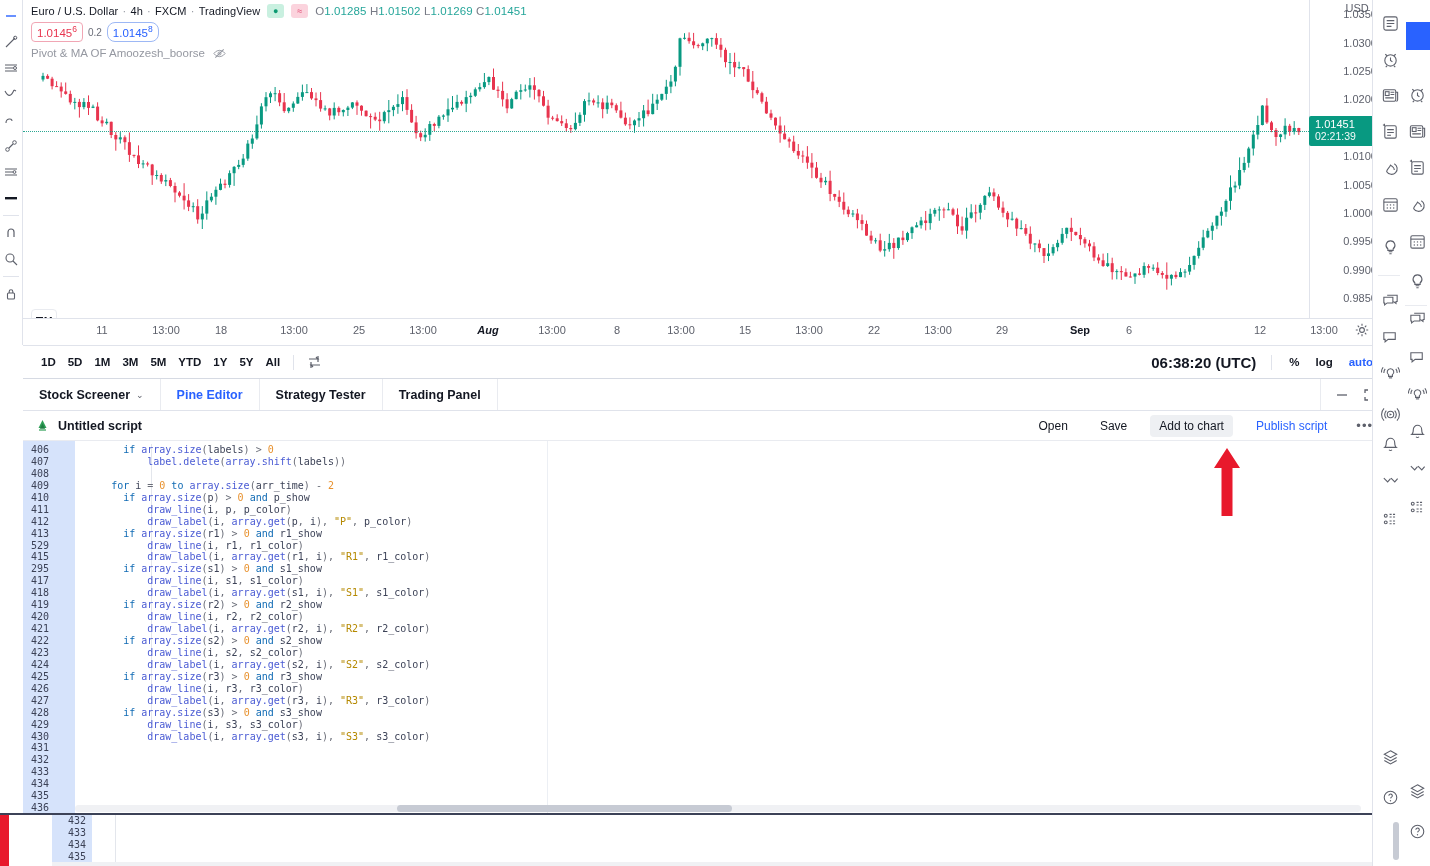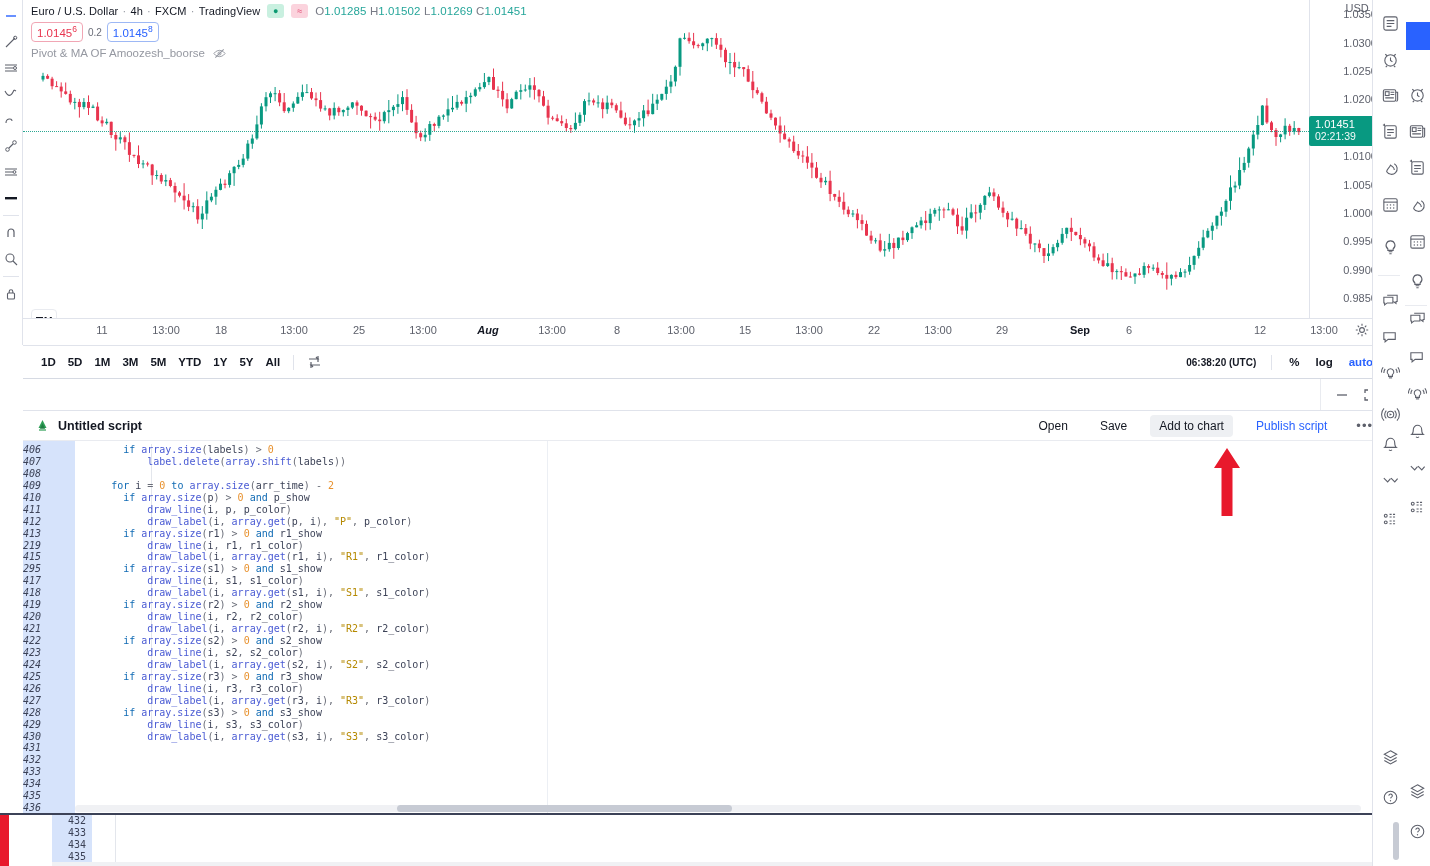--- a/index.html
+++ b/index.html
@@ -43,21 +43,21 @@
   #ohlc .lbl { color: #787b86; }
   #legend-row2 {
     position: absolute; left: 8px; top: 22px; height: 20px;
     display: flex; align-items: center; gap: 5px; font-size: 11px;
   }
   .val-pill {
     border: 1px solid; border-radius: 4px; padding: 1px 5px 2px;
     font-size: 11.5px; background: #fff;
   }
   .val-pill.red { border-color: #f1a6b4; color: #e8344e; }
-  .val-pill.blue{ border-color: #9db8f5; color: #2962ff; }
+  .val-pill.blue{ border-color: #9db8f5; color: #2962ff; border-radius: 8px; }
   .val-pill sup { font-size: 8.5px; }
   #mid-val { color: #6a6d78; font-size: 10px; }
   #legend-row3 {
     position: absolute; left: 8px; top: 44px; height: 18px;
     display: flex; align-items: center; gap: 8px;
     font-size: 11.5px; color: #9598a1;
   }
 
   #plot-area {
     position: absolute; left: 0; top: 0; width: 1286px; height: 318px;
@@ -104,21 +104,21 @@
     position: absolute; left: 23px; top: 345px; width: 1368px; height: 33px;
     border-top: 1px solid #e0e3eb; background: #fff;
     display: flex; align-items: center; padding: 0 12px;
   }
   .rb-item {
     font-size: 11.5px; color: #131722; font-weight: bold;
     padding: 3px 6px; border-radius: 4px; cursor: default;
   }
   .rb-divider { width: 1px; height: 15px; background: #e0e3eb; margin: 0 7px; }
   #range-right { margin-left: auto; display: flex; align-items: center; gap: 4px; }
-  #clock-txt { font-size: 10px; color: #131722; font-weight: bold; padding-right: 4px; margin-left: 13px; }
+  #clock-txt { font-size: 15px; color: #131722; font-weight: bold; padding-right: 4px; margin-left: 13px; }
   .rb-item.blue { color: #2962ff; }
 
   
   #editor-panel {
     position: absolute; left: 23px; top: 378px; width: 1368px; height: 435px;
     background: #fff; border-top: 1px solid #d6dae3;
   }
   #panel-tabs {
     position: relative; height: 32px; border-bottom: 1px solid #e0e3eb;
     display: flex; align-items: stretch;
@@ -153,22 +153,22 @@
 
   
   #code-wrap {
     position: relative; height: 373px; overflow: hidden; background: #fff;
   }
   #gutter {
     position: absolute; left: 0; top: 0; width: 40px; height: 100%;
     background: #d6e3fb; padding-top: 3px;
   }
   .gl {
-    height: 11.95px; line-height: 11.95px; text-align: left; padding-right: 6px;
-    font-family: "DejaVu Sans Mono", monospace; font-size: 10px; color: #3c4257; font-style: italic;
+    height: 11.95px; line-height: 11.95px; text-align: center; padding-right: 6px;
+    font-family: "DejaVu Sans Mono", monospace; font-size: 10px; color: #3c4257;
   }
   #gutter-strip {
     position: absolute; left: 40px; top: 0; width: 12px; height: 100%;
     background: #d6e3fb;
   }
   #code-body {
     position: absolute; left: 52px; top: 0; right: 0; height: 100%;
     padding-top: 3px; font-family: "DejaVu Sans Mono", monospace;
     font-size: 10px; white-space: pre; color: #3c4257;
   }
@@ -996,20 +996,35 @@
     <span class="rb-divider"></span>
     <span class="rb-item">%</span>
     <span class="rb-item">log</span>
     <span class="rb-item blue">auto</span>
   </div>
 </div>
 
 <div id="editor-panel">
 
   <div id="panel-tabs">
+    <div id="tabs-host" style="display:flex">
+          <div class="ptab">
+            <span>Stock Screener</span>
+            <span class="caret">⌄</span>
+          </div>
+          <div class="ptab active">
+            <span>Pine Editor</span>
+          </div>
+          <div class="ptab">
+            <span>Strategy Tester</span>
+          </div>
+          <div class="ptab">
+            <span>Trading Panel</span>
+          </div>
+        </div>
     <div id="panel-tab-spacer"></div>
     <div id="panel-ctrl">
       <span class="pc-btn">
         <svg width="14" height="14" viewBox="0 0 14 14">
               <path d="M2 7h10" stroke="#5d606b" stroke-width="1.3"></path>
             </svg>
       </span>
       <span class="pc-btn">
         <svg width="14" height="14" viewBox="0 0 14 14">
               <path d="M2 5V2h3M12 5V2H9M2 9v3h3M12 9v3H9" stroke="#5d606b" stroke-width="1.3" fill="none"></path>
@@ -1041,21 +1056,21 @@
   <div id="code-wrap">
     <div id="gutter">
           <div class="gl">406</div>
           <div class="gl">407</div>
           <div class="gl">408</div>
           <div class="gl">409</div>
           <div class="gl">410</div>
           <div class="gl">411</div>
           <div class="gl">412</div>
           <div class="gl">413</div>
-          <div class="gl">219</div>
+          <div class="gl">529</div>
           <div class="gl">415</div>
           <div class="gl">295</div>
           <div class="gl">417</div>
           <div class="gl">418</div>
           <div class="gl">419</div>
           <div class="gl">420</div>
           <div class="gl">421</div>
           <div class="gl">422</div>
           <div class="gl">423</div>
           <div class="gl">424</div>

